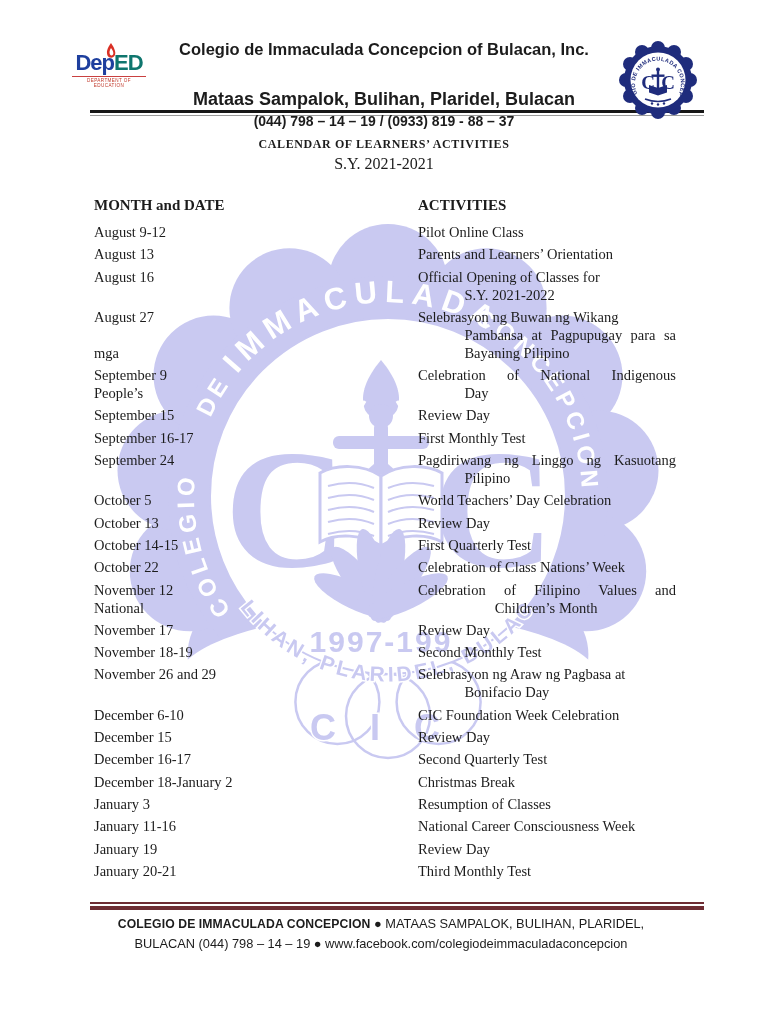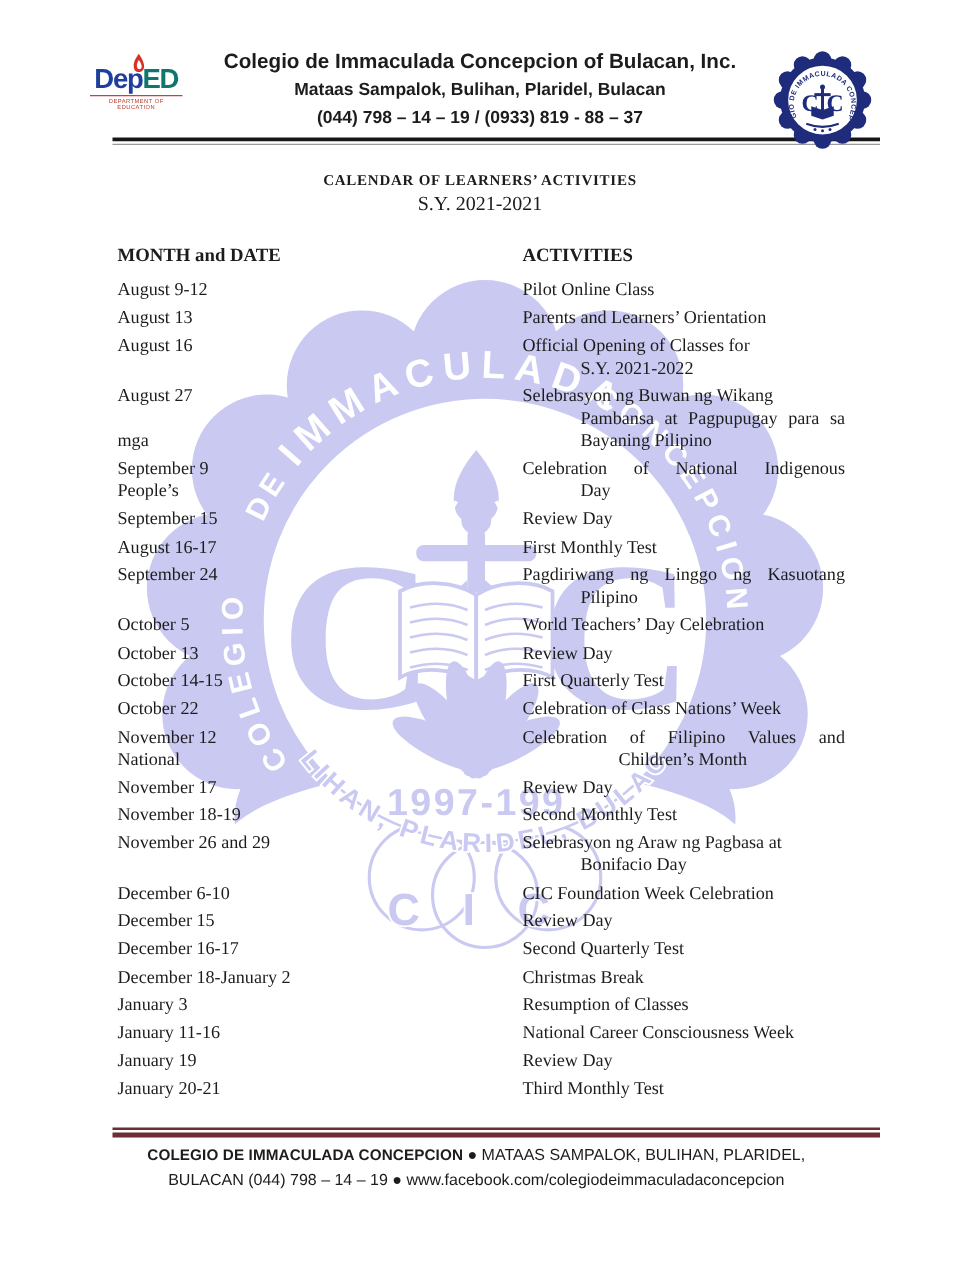--- a/index.html
+++ b/index.html
@@ -9,21 +9,21 @@
   }
   
   .watermark{position:absolute;left:108px;top:224px;width:560px;height:548px;z-index:0;pointer-events:none;}
   .wm-arc{font-family:"Liberation Sans",sans-serif;font-weight:bold;fill:#ffffff;}
   .wm-lav{font-family:"Liberation Sans",sans-serif;font-weight:bold;fill:#c9c9f1;paint-order:stroke;stroke:#ffffff;}
   .wm-bigc{font-family:"Liberation Serif",serif;font-weight:bold;fill:#c9c9f1;}
   
   .hdr{position:absolute;left:0;top:38px;width:768px;z-index:2;}
   .hdr-center{text-align:center;font-family:"Liberation Sans",sans-serif;font-weight:bold;}
   .school-name{font-size:16.5px;line-height:22px;}
-  .school-address{font-size:14px;line-height:22px;}
+  .school-address{font-size:18px;line-height:22px;margin-top:28px;}
   .school-phone{font-size:14px;line-height:22px;}
   .deped{position:absolute;left:72px;top:14px;width:74px;text-align:center;font-family:"Liberation Sans",sans-serif;}
   .deped-word{font-weight:800;font-size:22px;letter-spacing:-1px;line-height:22px;position:relative;}
   .deped-blue{color:#1e3f9e;}
   .deped-red{color:#0f766e;}
   .deped-flame{position:absolute;left:33px;top:-9px;}
   .deped-sub{font-size:4.6px;color:#c0392b;letter-spacing:.4px;margin-top:2px;border-top:1px solid #c94040;padding-top:1px;}
   .seal{position:absolute;left:618px;top:2px;z-index:3;}
   .hdr-rule{position:absolute;left:90px;top:110px;width:614px;z-index:1;}
   .hdr-rule .thick{height:3px;background:#161616;}
@@ -262,21 +262,21 @@
         <div class="row">
           <div class="col-date date-cell">
             <div class="line">September 15</div>
           </div>
           <div class="col-act act-cell">
             <div class="line">Review Day</div>
           </div>
         </div>
         <div class="row">
           <div class="col-date date-cell">
-            <div class="line">August 16-17</div>
+            <div class="line">September 16-17</div>
           </div>
           <div class="col-act act-cell">
             <div class="line">First Monthly Test</div>
           </div>
         </div>
         <div class="row">
           <div class="col-date date-cell">
             <div class="line">September 24</div>
           </div>
           <div class="col-act act-cell">

